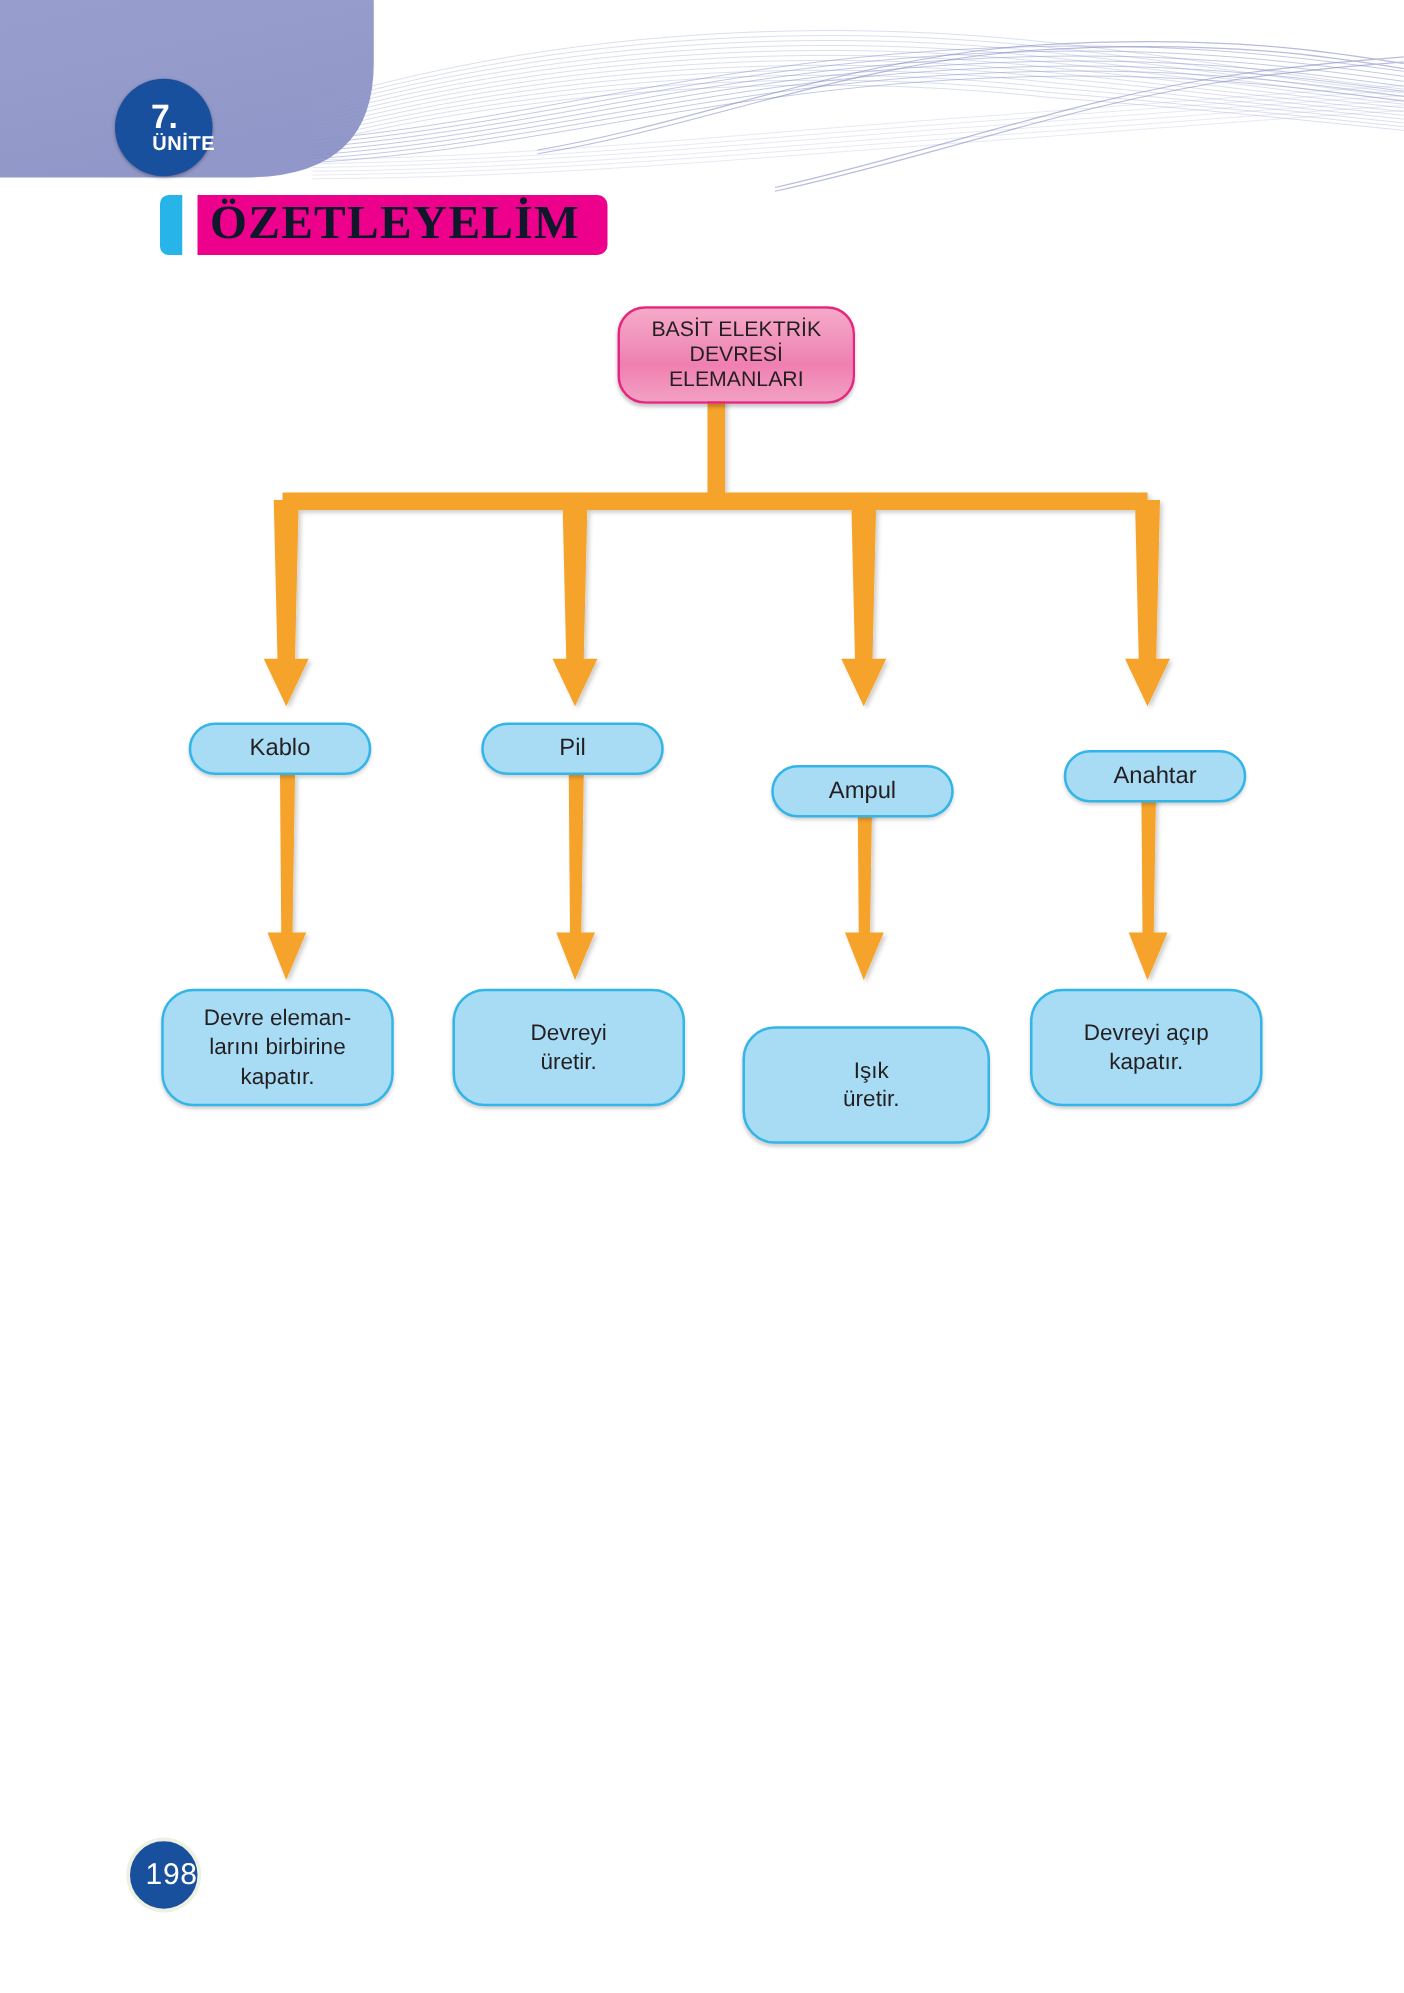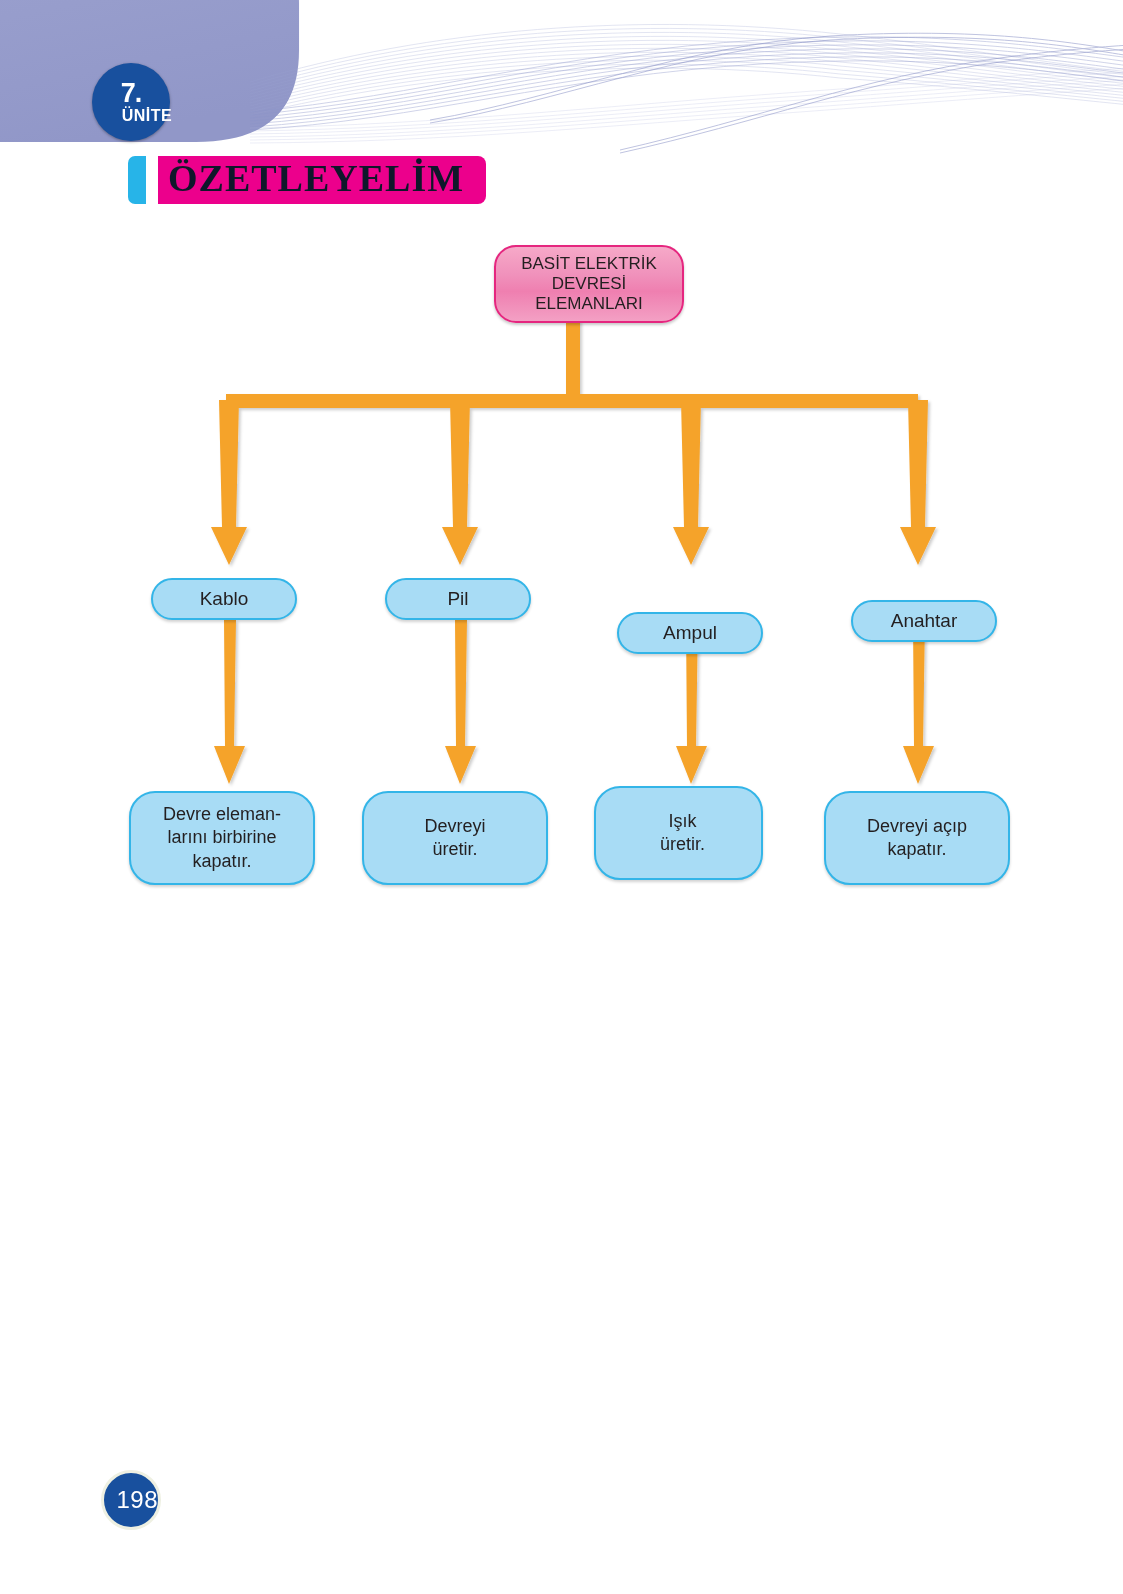--- a/index.html
+++ b/index.html
@@ -197,21 +197,21 @@
         <div>larını birbirine</div>
         <div>kapatır.</div>
       </div>
     </div>
     <div class="node node-leaf" style="left:362px;top:791px;width:186px;height:94px;">
       <div>
         <div>Devreyi</div>
         <div>üretir.</div>
       </div>
     </div>
-    <div class="node node-leaf" style="left:594px;top:786px;width:169px;height:94px;padding-left:16px;">
+    <div class="node node-leaf" style="left:594px;top:821px;width:198px;height:94px;padding-left:16px;">
       <div>
         <div>Işık</div>
         <div>üretir.</div>
       </div>
     </div>
     <div class="node node-leaf" style="left:824px;top:791px;width:186px;height:94px;">
       <div>
         <div>Devreyi açıp</div>
         <div>kapatır.</div>
       </div>

